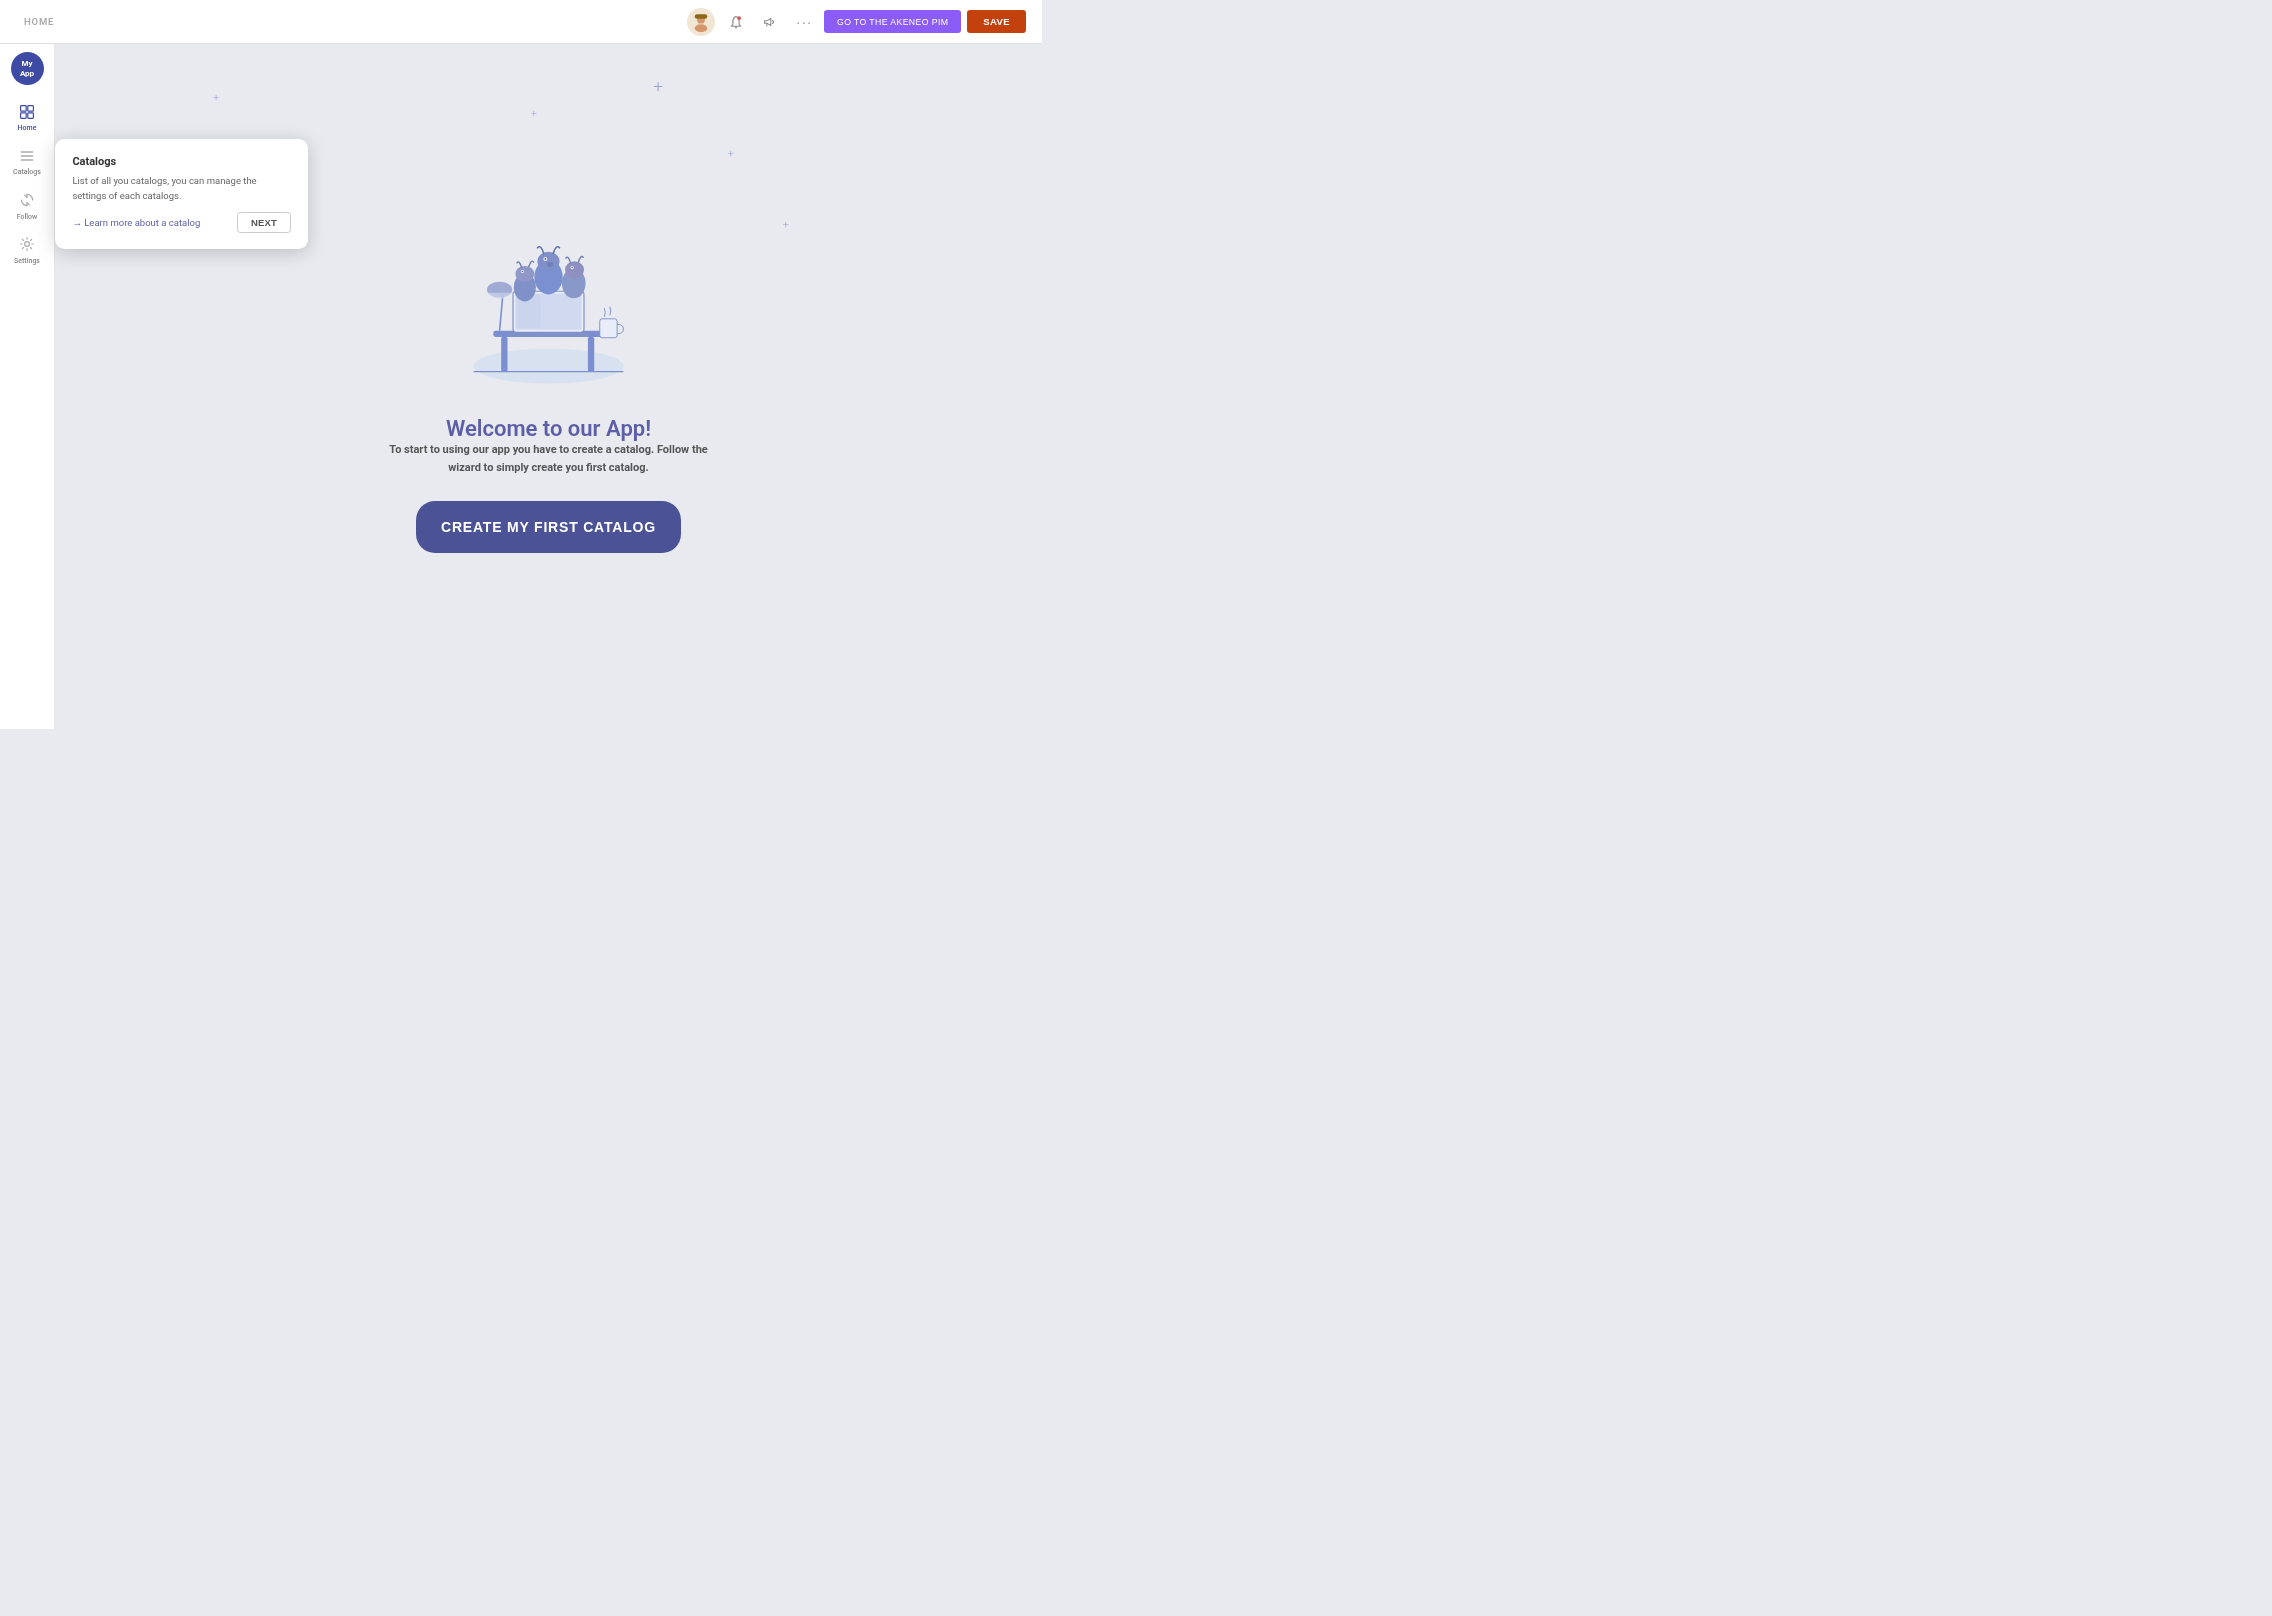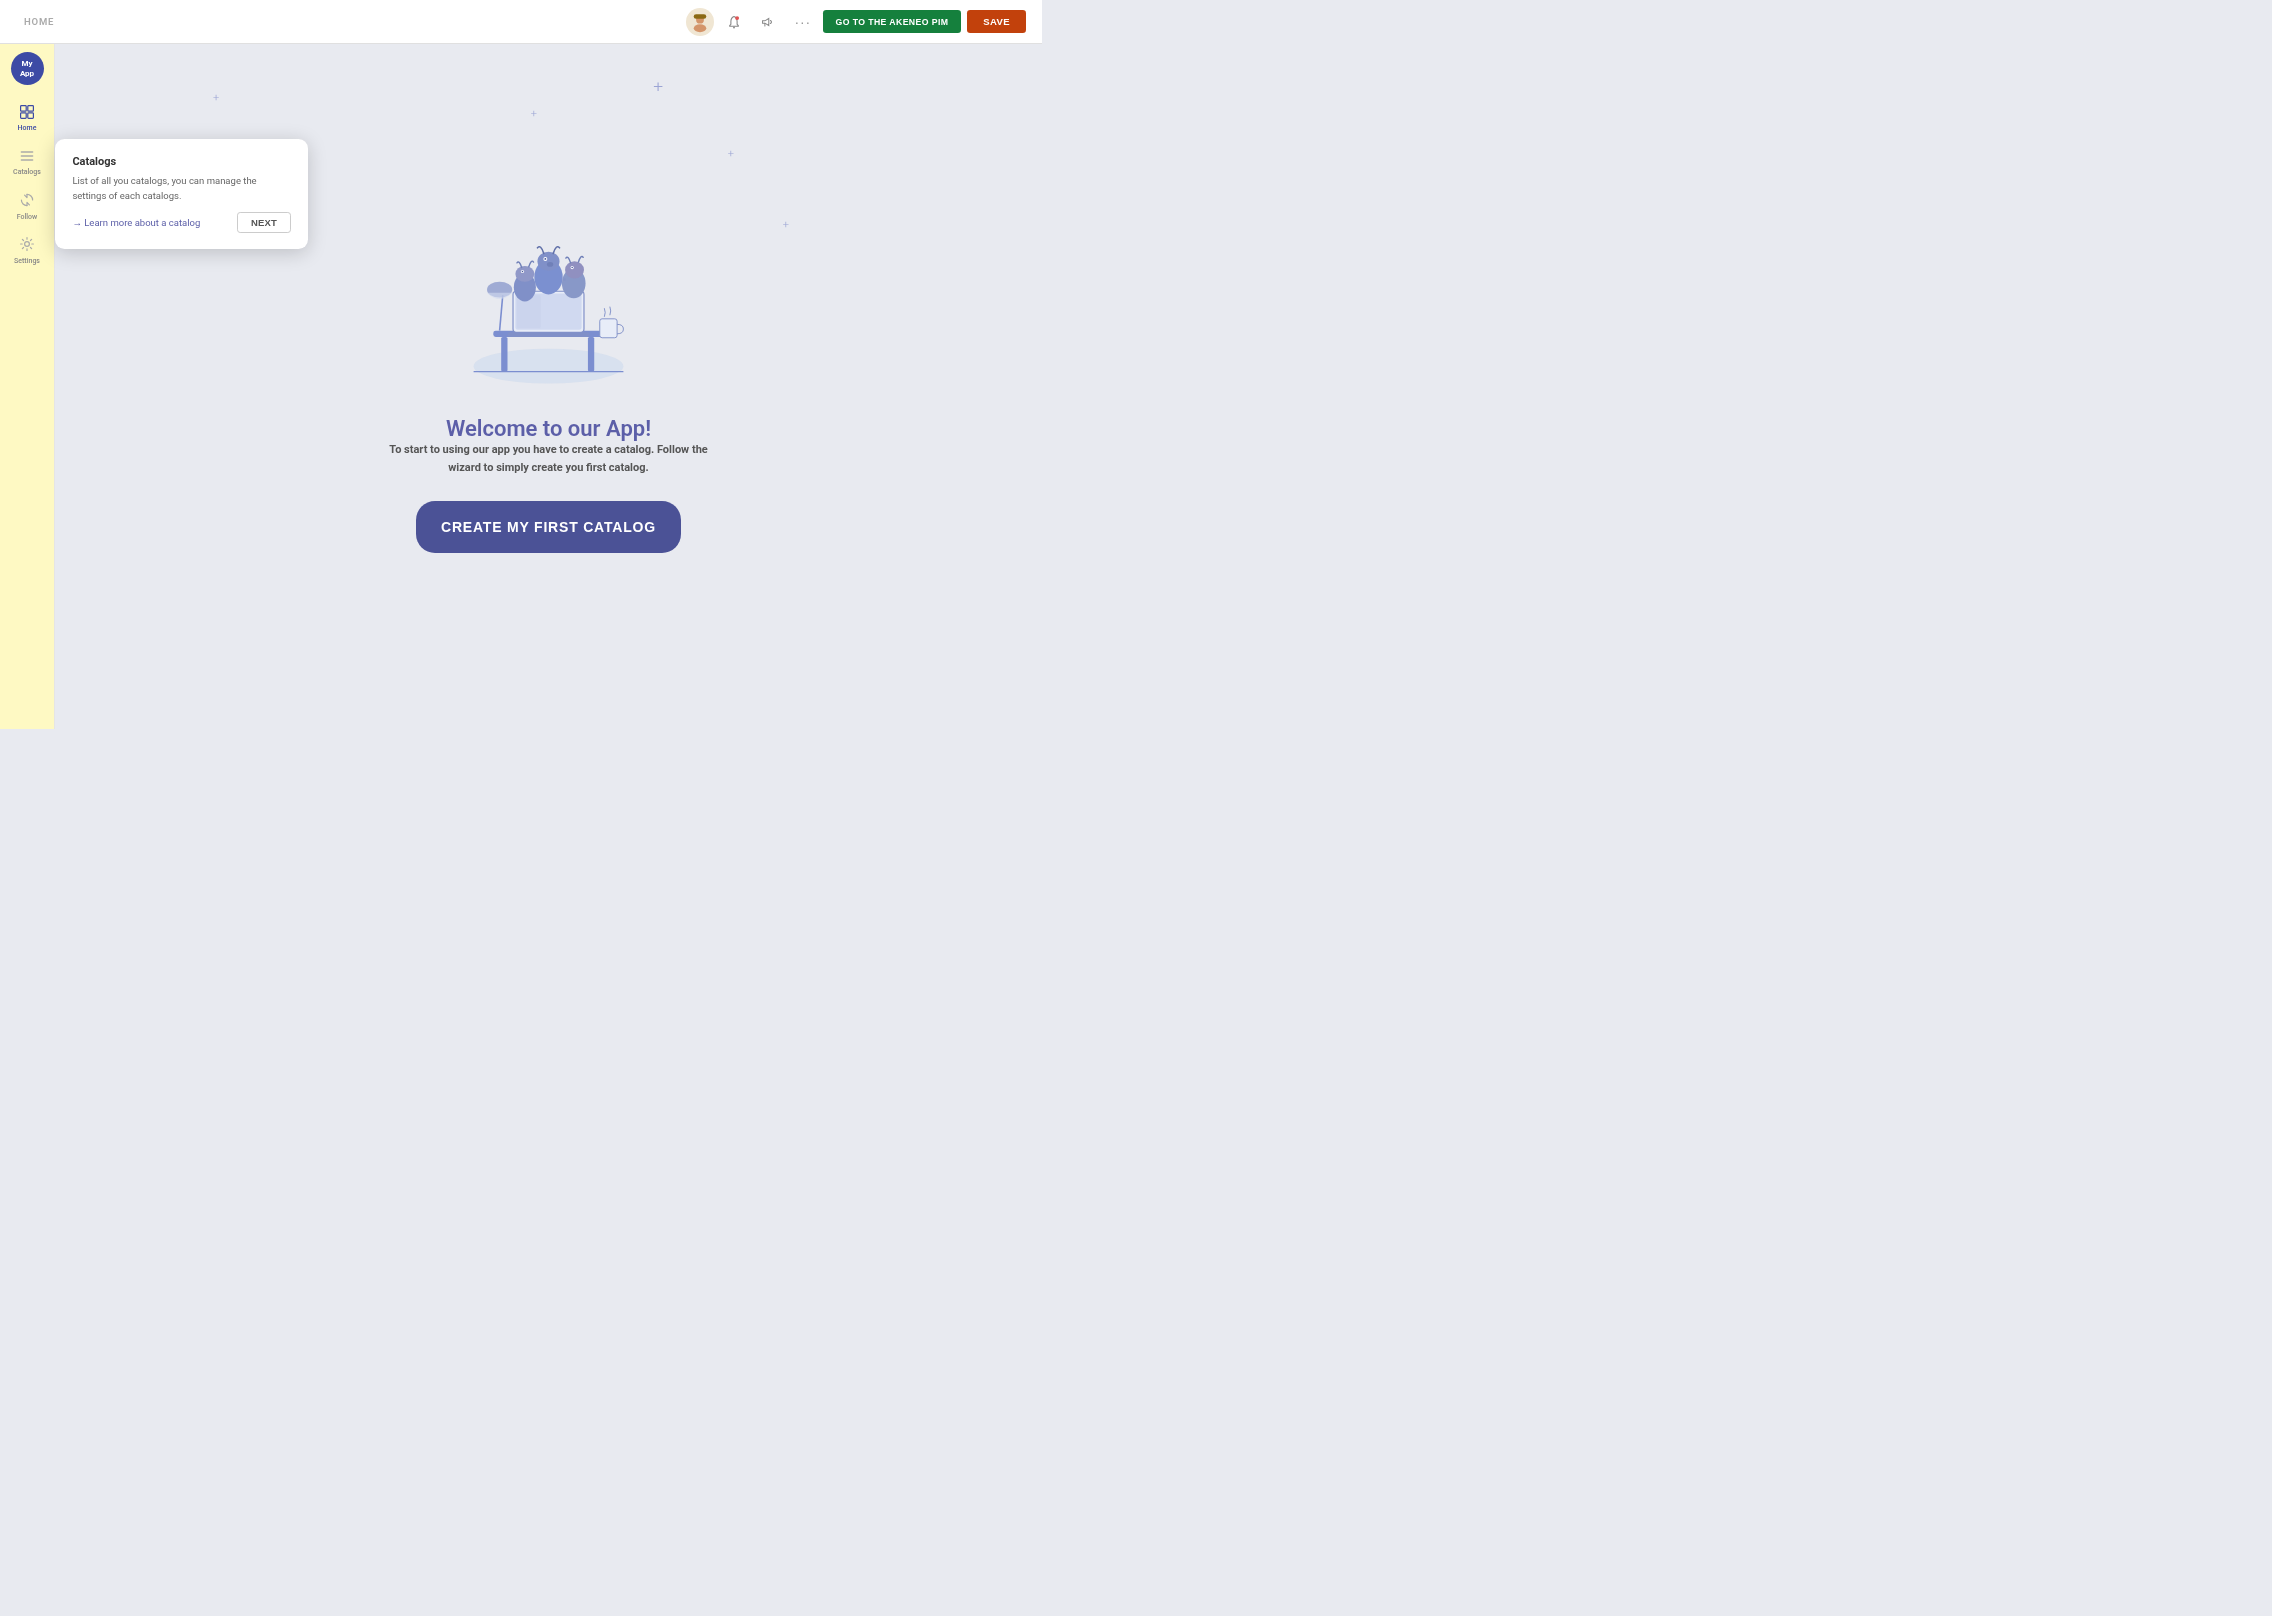--- a/index.html
+++ b/index.html
@@ -69,27 +69,27 @@
       background: transparent;
       cursor: pointer;
       display: flex;
       align-items: center;
       justify-content: center;
       color: #999;
       font-size: 14px;
       letter-spacing: 0.8px;
     }
     .btn-go-akeneo {
-      background: #15803d;
+      background: #8b5cf6;
       color: #fff;
       border: none;
       padding: 6.3px 12.6px;
       border-radius: 3.2px;
       font-size: 8.7px;
-      font-weight: 700;
+      font-weight: 400;
       letter-spacing: 0.4px;
       cursor: pointer;
       white-space: nowrap;
     }
     .btn-save {
       background: #c2410c;
       color: #fff;
       border: none;
       padding: 6.3px 16px;
       border-radius: 3.2px;
@@ -102,21 +102,21 @@
     
     .layout {
       display: flex;
       flex: 1;
       overflow: hidden;
     }
 
     
     .sidebar {
       width: 55px;
-      background: #fef9c3;
+      background: #ffffff;
       border-right: 0.8px solid #e5e5e5;
       display: flex;
       flex-direction: column;
       align-items: center;
       padding-top: 8px;
       flex-shrink: 0;
       position: relative;
       z-index: 10;
     }
     .sidebar-logo {

